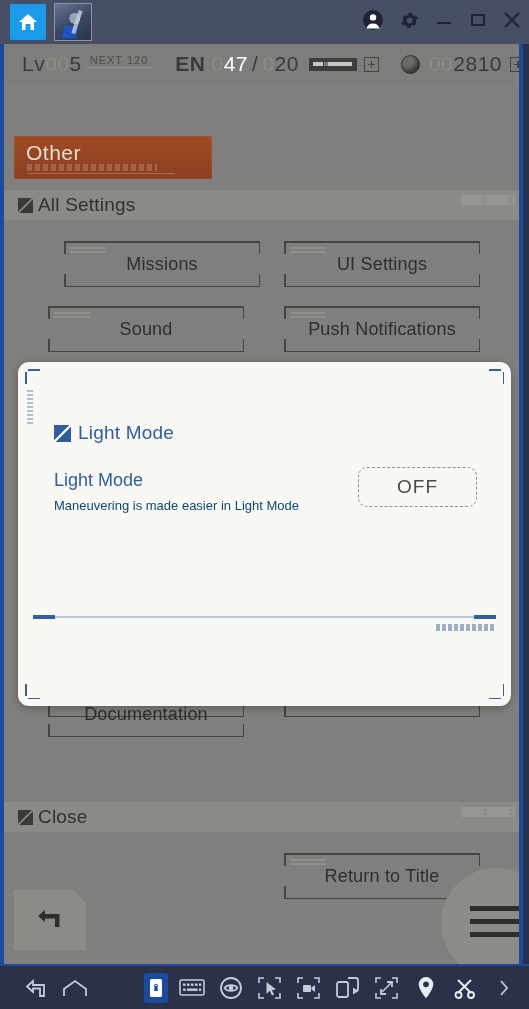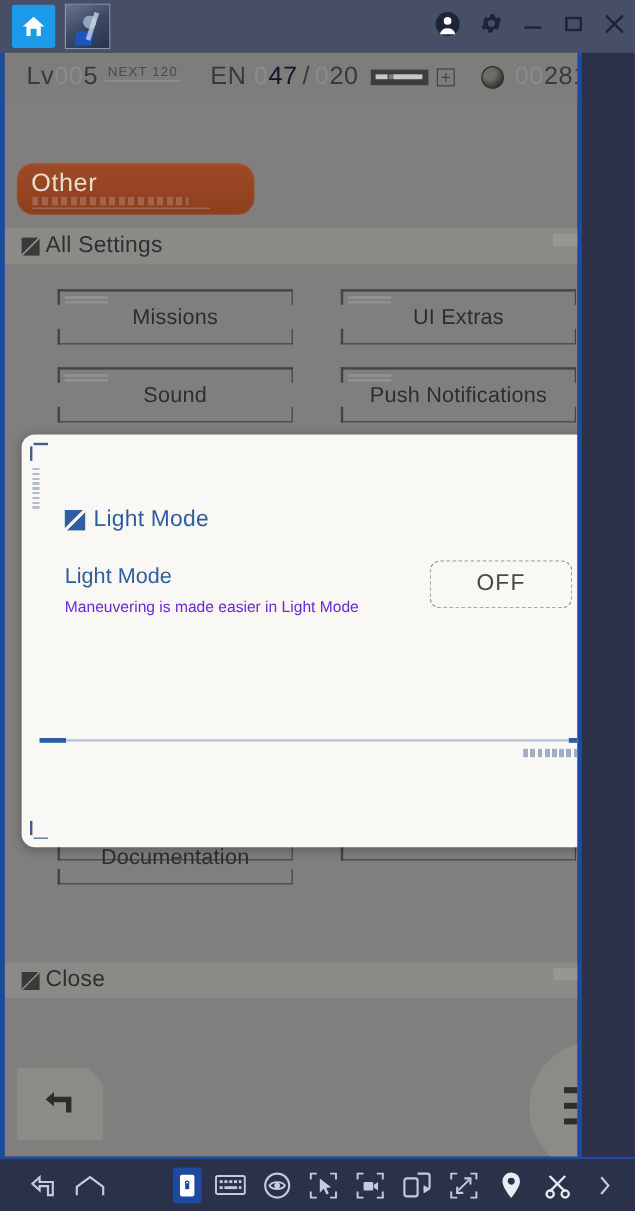--- a/index.html
+++ b/index.html
@@ -37,21 +37,21 @@
   .tb-spacer { flex:1; }
   .tb-btn {
     width:36px; height:44px;
     display:flex; align-items:center; justify-content:center;
     color:#1e2436;
   }
   .tb-btn.small { width:34px; }
 
   
   .viewport {
-    position:absolute; left:0; top:44px; width:485px; height:920px;
+    position:absolute; left:0; top:44px; width:523px; height:920px;
     background:#807f7d;
     border-left:4px solid #1d4a9e;
     border-right:4px solid #1d4a9e;
     overflow:hidden;
   }
   .vp-inner { position:absolute; left:-4px; top:0; width:529px; height:920px; }
 
   
   .status {
     position:absolute; left:4px; top:0; width:521px; height:40px;
@@ -61,22 +61,22 @@
     color:#3a3a38;
     font-size:21px; letter-spacing:.5px;
   }
   .dim { color:#8c8b88; }
   .st-lv { font-weight:400; }
   .st-next {
     font-size:11px; letter-spacing:1px; margin:0 2px 6px 5px;
     border-bottom:1px solid #949391; padding:0 3px 1px 3px;
     color:#4a4a47;
   }
-  .st-en { margin-left:22px; }
-  .en-num { color:#0f172a; }
+  .st-en { margin-left:22px;font-weight:bold; }
+  .en-num { color:#ffffff; }
   .bar-icon {
     width:48px; height:13px; margin:0 7px 0 10px;
     background:#3e3d3b; position:relative;
   }
   .bar-icon::before { content:""; position:absolute; left:4px; top:4px;
     width:10px; height:4px; background:#c9c8c4; }
   .bar-icon::after { content:""; position:absolute; left:19px; top:4px;
     width:24px; height:4px; background:#c9c8c4;
     box-shadow:-4px 0 0 0 #7e7d7b; }
   .plus-box {
@@ -91,21 +91,20 @@
     width:19px; height:19px; border-radius:50%; margin:0 9px 0 22px;
     background:radial-gradient(circle at 35% 32%, #6d6b66 0 30%, #3b3a37 70%);
     border:1px solid #2f2e2b;
   }
 
   
   .banner {
     position:absolute; left:14px; top:92px; width:198px; height:43px;
     background:linear-gradient(180deg,#9f4a25 0%, #8c3f1f 100%);
     box-shadow:inset 0 0 0 1px rgba(255,255,255,.06);
-    border-radius:14px;
   }
   .banner-title {
     position:absolute; left:12px; top:5px;
     font-size:21px; color:#e8dcd2; letter-spacing:.5px;
   }
   .banner-sub {
     position:absolute; left:13px; top:28px; width:130px; height:7px;
     background:repeating-linear-gradient(90deg,#b3apx 0 0);
     background-image:repeating-linear-gradient(90deg,#a8705a 0px,#a8705a 5px,transparent 5px,transparent 8px);
     opacity:.75;
@@ -192,21 +191,21 @@
     background:linear-gradient(135deg,#2f5f9e 0 44%, #faf8f5 45% 55%, #2f5f9e 56%);
   }
   .dlg-head .txt { font-size:19px; color:#2f5f9e; letter-spacing:.2px; }
 
   .row-label {
     position:absolute; left:36px; top:108px;
     font-size:18px; color:#2f5f9e;
   }
   .row-desc {
     position:absolute; left:36px; top:136px;
-    font-size:13px; color:#6d28d9;
+    font-size:13px; color:#0c4a6e;
   }
   .toggle {
     position:absolute; right:34px; top:105px;
     width:119px; height:40px;
     border:1.5px dashed #8e8e8c;
     border-radius:9px;
     display:flex; align-items:center; justify-content:center;
     font-size:19px; color:#4a4a48; letter-spacing:1px;
   }
 
@@ -369,21 +368,21 @@
     <div class="banner-sub"></div>
     <div class="banner-underline"></div>
   </div>
 
   <div class="sect" style="top:146px;">
     <span class="sect-mark"></span>
     <span class="sect-label">All Settings</span>
     <span class="sect-deco"></span>
   </div>
 
-  <div class="mbtn" style="left:48px; top:197px; width:196px;">
+  <div class="mbtn" style="left:64px; top:197px; width:196px;">
     <span class="frame">
           <i class="t"></i>
           <i class="b"></i>
           <i class="l1"></i>
           <i class="l2"></i>
           <i class="r1"></i>
           <i class="r2"></i>
         </span>
     <span class="tag"></span>
     <span class="lbl">Missions</span>
@@ -391,21 +390,21 @@
   <div class="mbtn" style="left:284px; top:197px; width:196px;">
     <span class="frame">
           <i class="t"></i>
           <i class="b"></i>
           <i class="l1"></i>
           <i class="l2"></i>
           <i class="r1"></i>
           <i class="r2"></i>
         </span>
     <span class="tag"></span>
-    <span class="lbl">UI Extras</span>
+    <span class="lbl">UI Settings</span>
   </div>
   <div class="mbtn" style="left:284px; top:262px; width:196px;">
     <span class="frame">
           <i class="t"></i>
           <i class="b"></i>
           <i class="l1"></i>
           <i class="l2"></i>
           <i class="r1"></i>
           <i class="r2"></i>
         </span>
@@ -457,20 +456,32 @@
     <span class="tag"></span>
     <span class="lbl">Documentation</span>
   </div>
 
   <div class="sect" style="top:758px;">
     <span class="sect-mark"></span>
     <span class="sect-label">Close</span>
     <span class="sect-deco"></span>
   </div>
 
+  <div class="mbtn" style="left:284px; top:809px; width:196px;">
+    <span class="frame">
+          <i class="t"></i>
+          <i class="b"></i>
+          <i class="l1"></i>
+          <i class="l2"></i>
+          <i class="r1"></i>
+          <i class="r2"></i>
+        </span>
+    <span class="tag"></span>
+    <span class="lbl">Return to Title</span>
+  </div>
 
   <div class="backpane">
     <span>
       <svg width="34" height="28" viewBox="0 0 34 28">
         <path d="M12 6 L5 12 L12 18 L12 14.5 L22 14.5 L22 23 L26.5 23 L26.5 10 L12 10 Z" fill="#2d2d2b"></path>
       </svg>
     </span>
   </div>
 
   <div class="hamburger">

